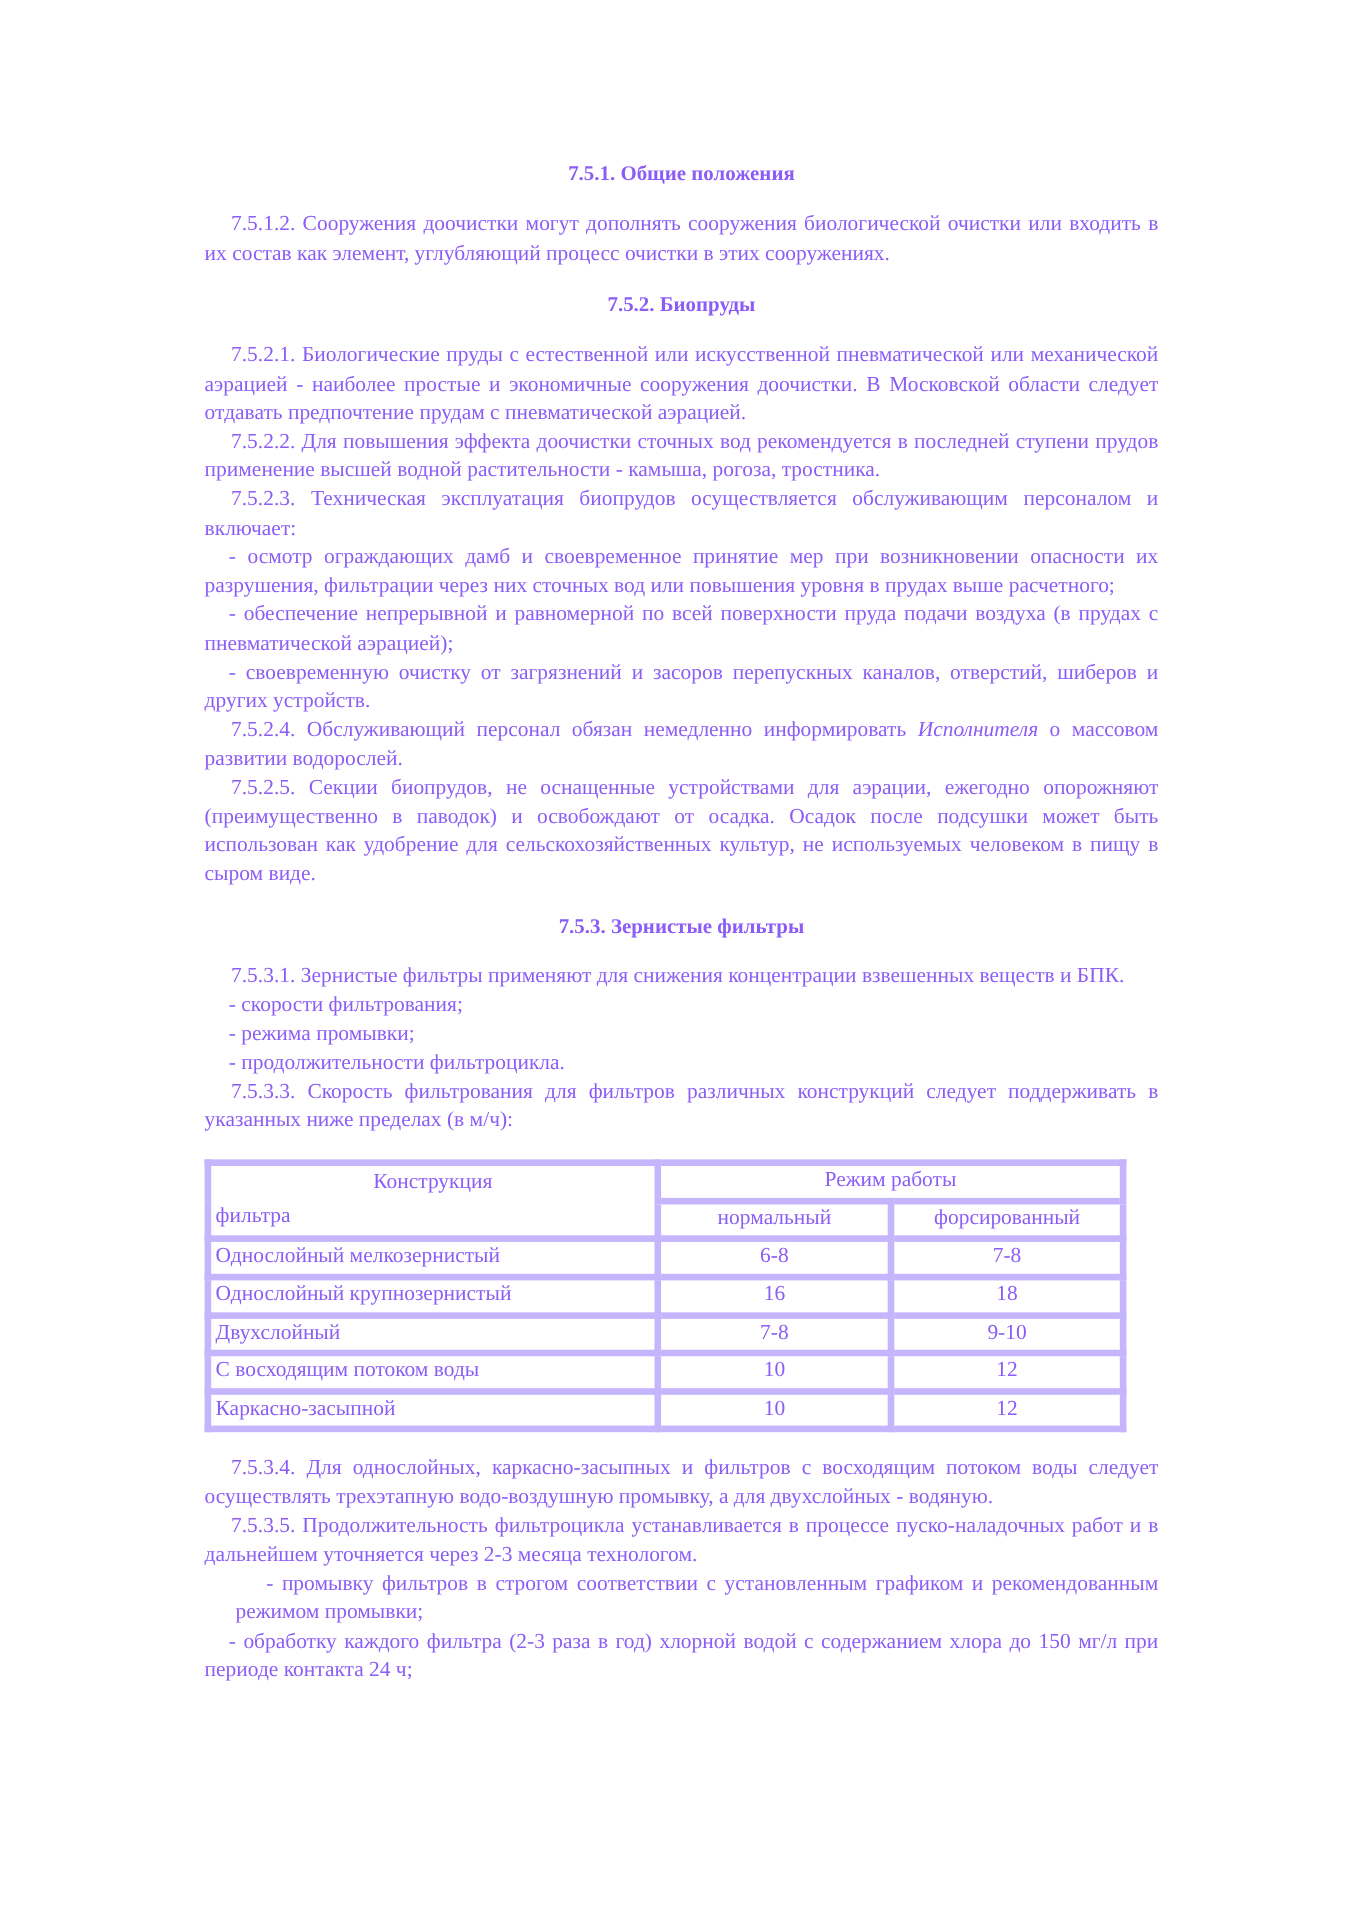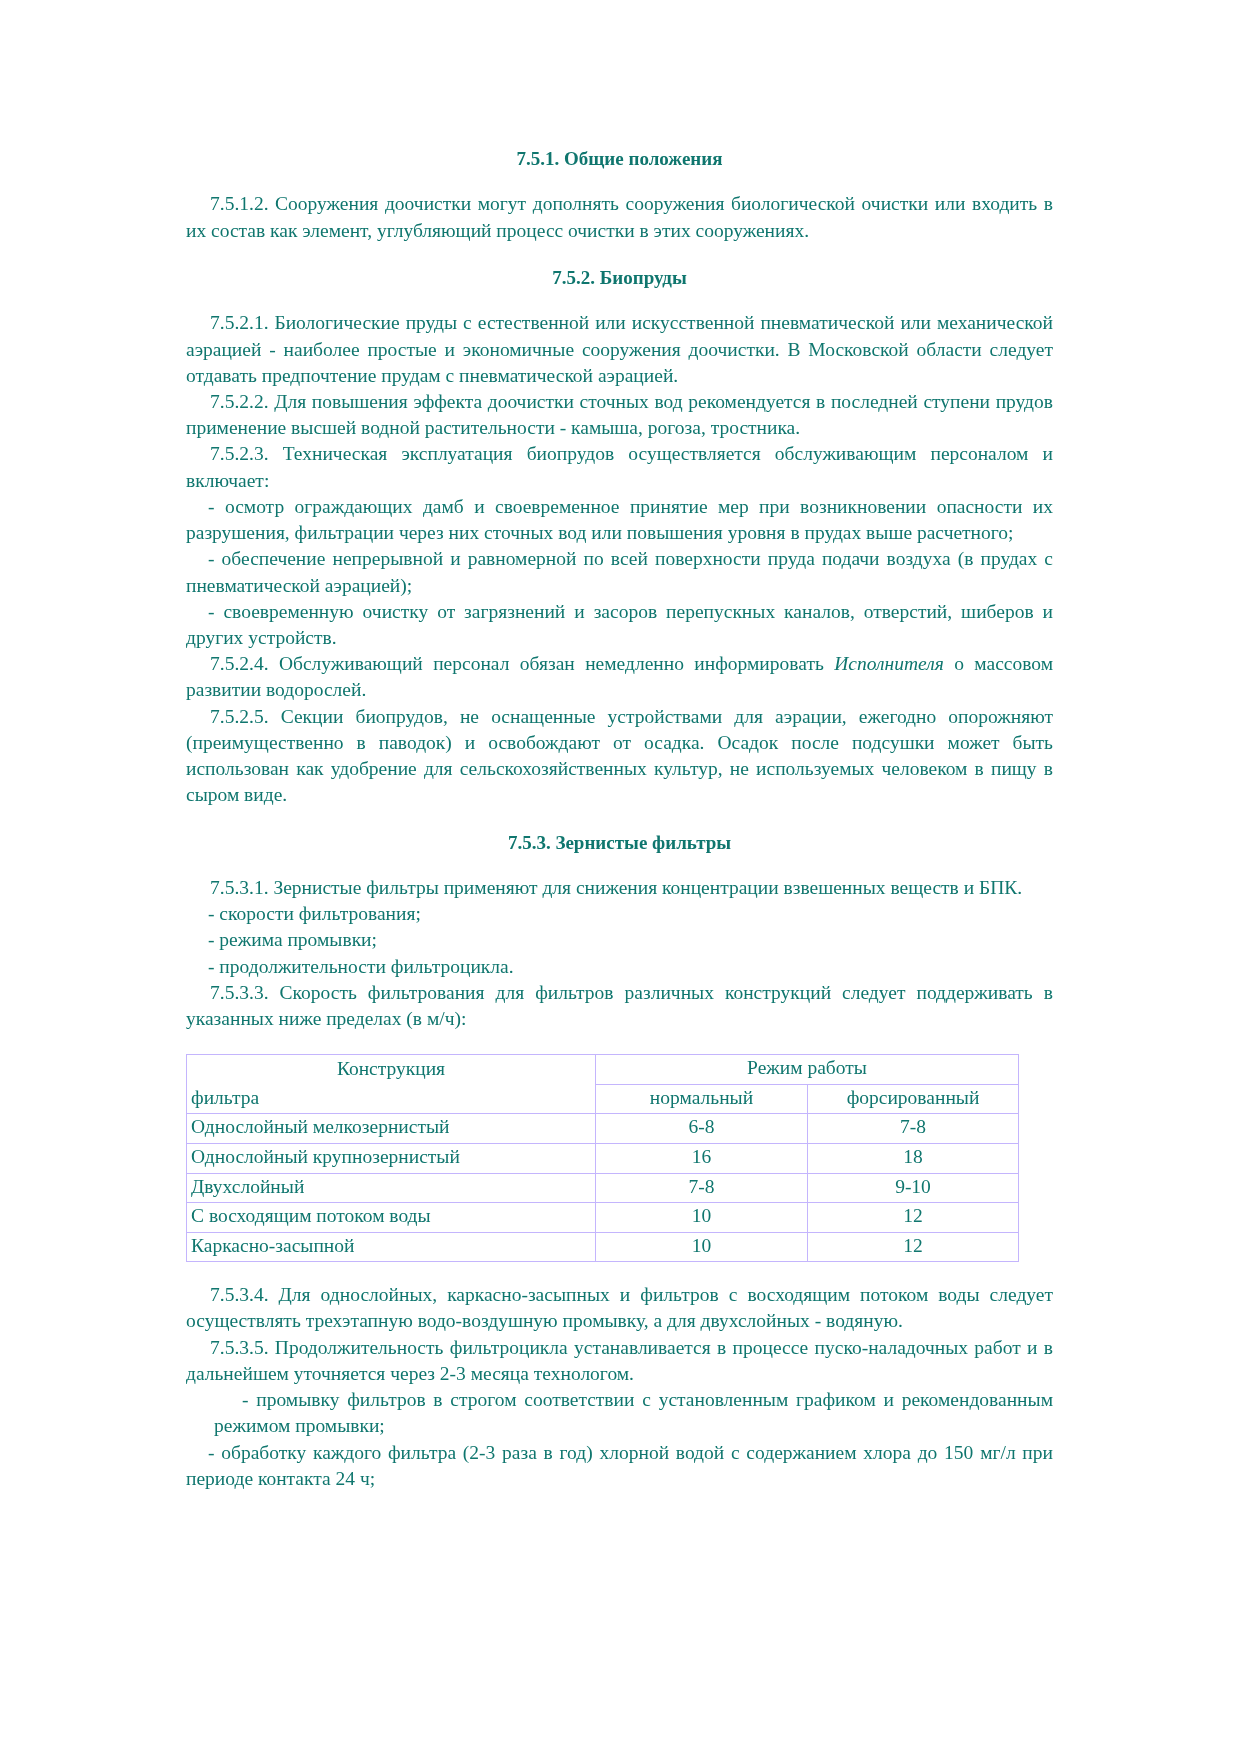--- a/index.html
+++ b/index.html
@@ -7,21 +7,21 @@
     padding: 0;
     background: #ffffff;
   }
   .page {
     position: relative;
     width: 1240px;
     height: 1755px;
     margin: 0 auto;
     background: #ffffff;
     font-family: "Liberation Serif", "DejaVu Serif", serif;
-    color: #0f766e;
+    color: #8b5cf6;
     box-sizing: border-box;
   }
   .content {
     position: absolute;
     left: 186px;
     top: 146px;
     width: 867px;
   }
   h2.section-heading {
     font-size: 19px;
@@ -53,21 +53,21 @@
   .it { font-style: italic; }
 
   table.speed-table {
     border-collapse: collapse;
     width: 832px;
     margin: 22px 0 0 0;
     table-layout: fixed;
     font-size: 19.5px;
   }
   table.speed-table td {
-    border: 1px solid #c4b5fd;
+    border: 6px solid #c4b5fd;
     padding: 1px 4px 3px 4px;
     line-height: 1.26;
     vertical-align: middle;
   }
   table.speed-table td.hd {
     text-align: center;
   }
   table.speed-table td.hd-span {
     border-bottom: none;
   }

